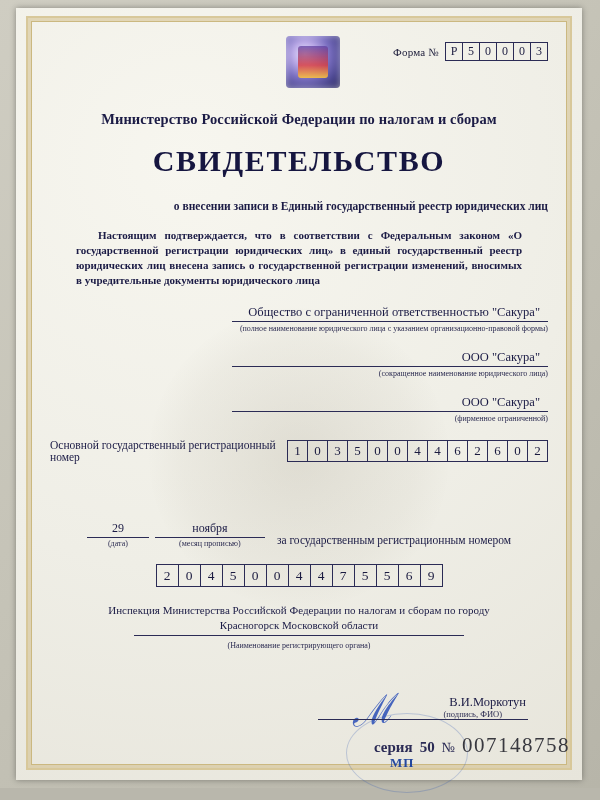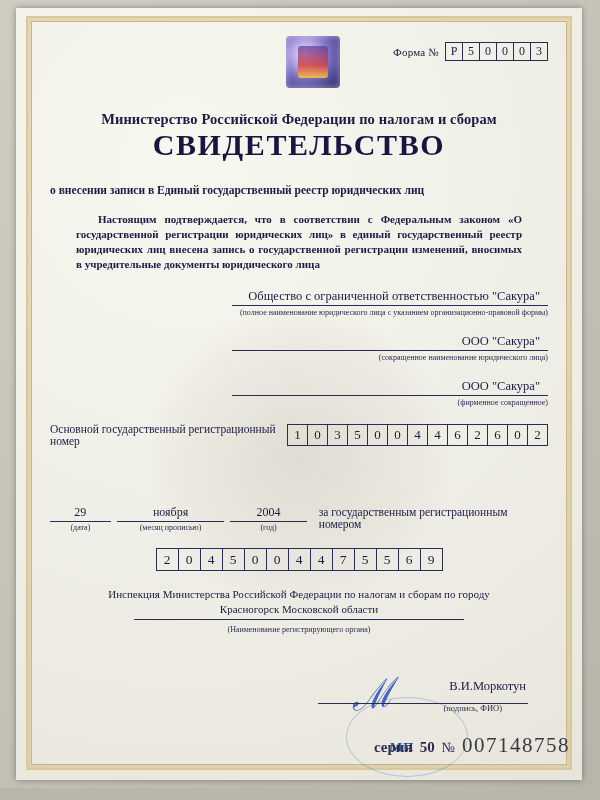--- a/index.html
+++ b/index.html
@@ -134,23 +134,24 @@
     color: #1b1b45;
     margin-top: 15px;
     letter-spacing: 0.1px;
   }
   .title {
     text-align: center;
     font-size: 30px;
     font-weight: bold;
     letter-spacing: 1.6px;
     color: #161640;
+    margin-top: 16px;
   }
   .subtitle {
-    text-align: left;
+    text-align: right;
     font-size: 11.5px;
     font-weight: bold;
     color: #1b1b45;
     margin-top: 22px;
   }
   .statement {
     margin: 16px 26px 0 26px;
     font-size: 11px;
     font-weight: bold;
     color: #1b1b45;
@@ -284,21 +285,21 @@
   .sign-line {
     position: absolute;
     right: 20px;
     top: 26px;
     width: 210px;
     border-bottom: 1px solid #2b2b55;
   }
   .sign-cap {
     position: absolute;
     right: 46px;
-    top: 26px;
+    top: 16px;
     font-size: 8.5px;
     color: #2a2a50;
     padding-left: 20px;
   }
   .signature {
     position: absolute;
     left: 300px;
     top: -16px;
     width: 130px;
     height: 56px;
@@ -392,21 +393,21 @@
         <span class="cap">(полное наименование юридического лица с указанием организационно-правовой формы)</span>
       </div>
 
       <div class="field">
         <span class="val">ООО "Сакура"</span>
         <span class="cap">(сокращенное наименование юридического лица)</span>
       </div>
 
       <div class="field">
         <span class="val">ООО "Сакура"</span>
-        <span class="cap">(фирменное сокращенное)</span>
+        <span class="cap">(фирменное ограниченной)</span>
       </div>
 
       <div class="ogrn-row">
         <span class="lbl">Основной государственный регистрационный номер</span>
         <span class="boxes bignum">
           <span class="cell">1</span>
           <span class="cell">0</span>
           <span class="cell">3</span>
           <span class="cell">5</span>
           <span class="cell">0</span>
@@ -423,24 +424,20 @@
 
       <div class="date-row">
         <span class="date-item d1">
           <span class="v">29</span>
           <span class="c">(дата)</span>
         </span>
         <span class="date-item d2">
           <span class="v">ноября</span>
           <span class="c">(месяц прописью)</span>
         </span>
-        <span class="date-item d3">
-          <span class="v">2004</span>
-          <span class="c">(год)</span>
-        </span>
         <span class="date-tail">за государственным регистрационным номером</span>
       </div>
 
       <div class="regnum-row">
         <span class="boxes regnum">
           <span class="cell">2</span>
           <span class="cell">0</span>
           <span class="cell">4</span>
           <span class="cell">5</span>
           <span class="cell">0</span>

